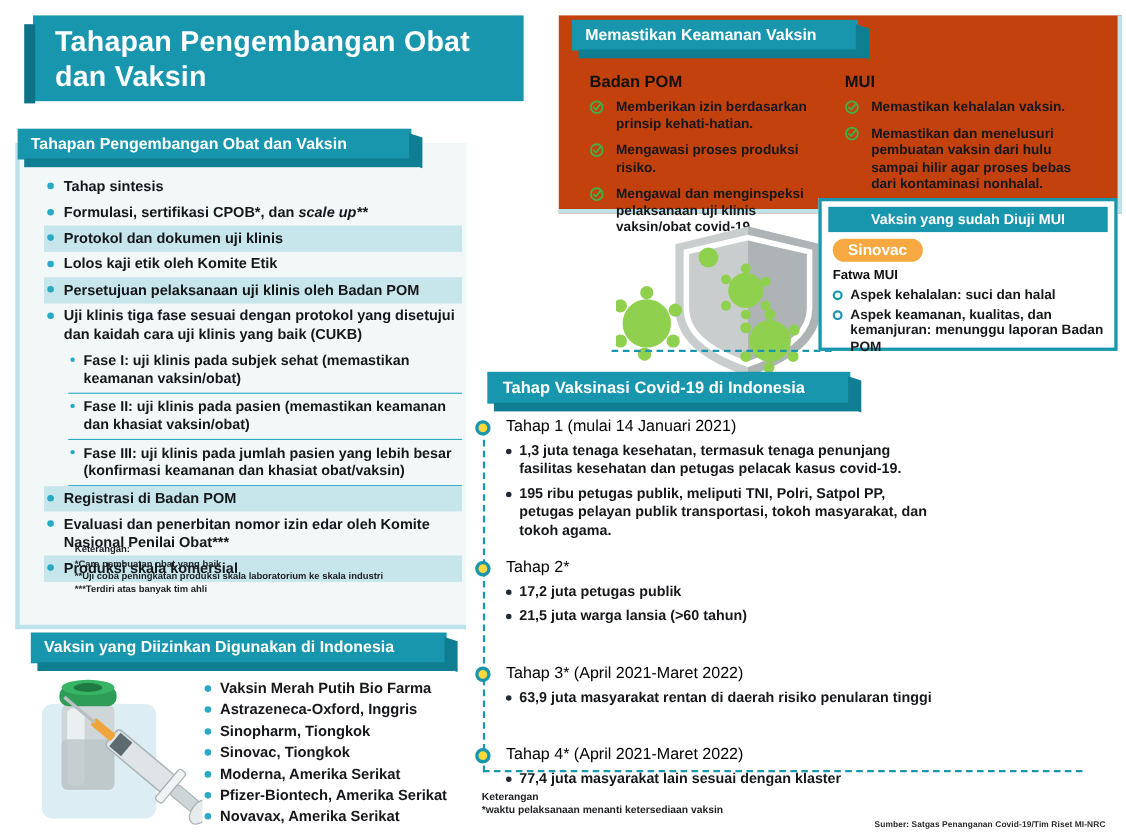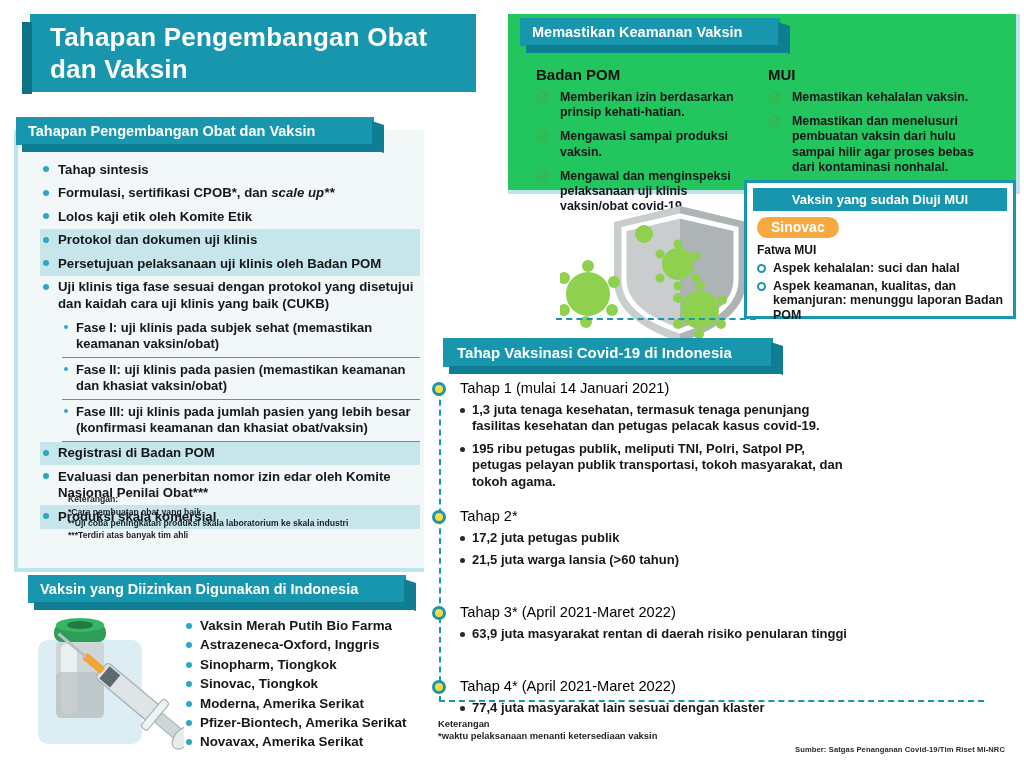--- a/index.html
+++ b/index.html
@@ -100,21 +100,21 @@
     font-size:13.4px;line-height:17.4px;font-weight:bold;color:#15171a;
   }
   .allowed-item .dot{
     position:absolute;left:2px;top:7px;width:6px;height:6px;border-radius:50%;
     background:#2aa8c4;
   }
 
   
   #panel-safety{
     position:absolute;left:508px;top:14px;width:508px;height:176px;
-    background:#22c55e;border-right:4px solid #bfe3ea;border-bottom:4px solid #bfe3ea;
+    background:#c2410c;border-right:4px solid #bfe3ea;border-bottom:4px solid #bfe3ea;
   }
   #panel-safety-head{
     left:520px;top:18px;width:260px;height:28px;
     padding:0 12px;font-size:14.5px;
   }
   .safety-col{position:absolute;top:52px;}
   .safety-col.left{left:28px;width:220px;}
   .safety-col.right{left:260px;width:230px;}
   .safety-title{font-size:15px;font-weight:bold;color:#111;margin-bottom:7px;}
   .safety-item{
@@ -218,22 +218,22 @@
   <div class="ribbon" id="panel-dev-head">
     <div class="fold"></div>
     <div class="shadow"></div>
     <span>Tahapan Pengembangan Obat dan Vaksin</span>
   </div>
 
   <div id="panel-dev">
     <div class="dev-list" id="dev-list">
         <div class="dev-row"><span class="dot"></span><span>Tahap sintesis</span></div>
         <div class="dev-row"><span class="dot"></span><span>Formulasi, sertifikasi CPOB*, dan <i>scale up**</i></span></div>
+        <div class="dev-row alt"><span class="dot"></span><span>Protokol dan dokumen uji klinis</span></div>
         <div class="dev-row"><span class="dot"></span><span>Lolos kaji etik oleh Komite Etik</span></div>
-        <div class="dev-row alt"><span class="dot"></span><span>Protokol dan dokumen uji klinis</span></div>
         <div class="dev-row alt"><span class="dot"></span><span>Persetujuan pelaksanaan uji klinis oleh Badan POM</span></div>
         <div class="dev-row"><span class="dot"></span><span>Uji klinis tiga fase sesuai dengan protokol yang disetujui dan kaidah cara uji klinis yang baik (CUKB)</span></div>
         <div class="sub-list">
           <div class="sub-row"><span class="sdot"></span><span>Fase I: uji klinis pada subjek sehat (memastikan keamanan vaksin/obat)</span></div>
           <div class="sub-row"><span class="sdot"></span><span>Fase II: uji klinis pada pasien (memastikan keamanan dan khasiat vaksin/obat)</span></div>
           <div class="sub-row"><span class="sdot"></span><span>Fase III: uji klinis pada jumlah pasien yang lebih besar (konfirmasi keamanan dan khasiat obat/vaksin)</span></div>
         </div>
         <div class="dev-row alt"><span class="dot"></span><span>Registrasi di Badan POM</span></div>
         <div class="dev-row"><span class="dot"></span><span>Evaluasi dan penerbitan nomor izin edar oleh Komite Nasional Penilai Obat***</span></div>
         <div class="dev-row alt"><span class="dot"></span><span>Produksi skala komersial</span></div>
@@ -290,21 +290,21 @@
     <div class="safety-col left">
       <div class="safety-title">Badan POM</div>
       <div id="bpom-list">
           <div class="safety-item"><svg class="check-ic" viewBox="0 0 16 16">
               <circle cx="8" cy="8" r="6.6" fill="none" stroke="#3fb24a" stroke-width="2"></circle>
               <path d="M4.6 8.2 L7 10.6 L12.2 4.4" fill="none" stroke="#3fb24a" stroke-width="2" stroke-linecap="round" stroke-linejoin="round"></path>
             </svg><span>Memberikan izin berdasarkan prinsip kehati-hatian.</span></div>
           <div class="safety-item"><svg class="check-ic" viewBox="0 0 16 16">
               <circle cx="8" cy="8" r="6.6" fill="none" stroke="#3fb24a" stroke-width="2"></circle>
               <path d="M4.6 8.2 L7 10.6 L12.2 4.4" fill="none" stroke="#3fb24a" stroke-width="2" stroke-linecap="round" stroke-linejoin="round"></path>
-            </svg><span>Mengawasi sampai produksi vaksin.</span></div>
+            </svg><span>Mengawasi proses produksi risiko.</span></div>
           <div class="safety-item"><svg class="check-ic" viewBox="0 0 16 16">
               <circle cx="8" cy="8" r="6.6" fill="none" stroke="#3fb24a" stroke-width="2"></circle>
               <path d="M4.6 8.2 L7 10.6 L12.2 4.4" fill="none" stroke="#3fb24a" stroke-width="2" stroke-linecap="round" stroke-linejoin="round"></path>
             </svg><span>Mengawal dan menginspeksi pelaksanaan uji klinis vaksin/obat covid-19.</span></div>
         </div>
     </div>
     <div class="safety-col right">
       <div class="safety-title">MUI</div>
       <div id="mui-list">
           <div class="safety-item"><svg class="check-ic" viewBox="0 0 16 16">

